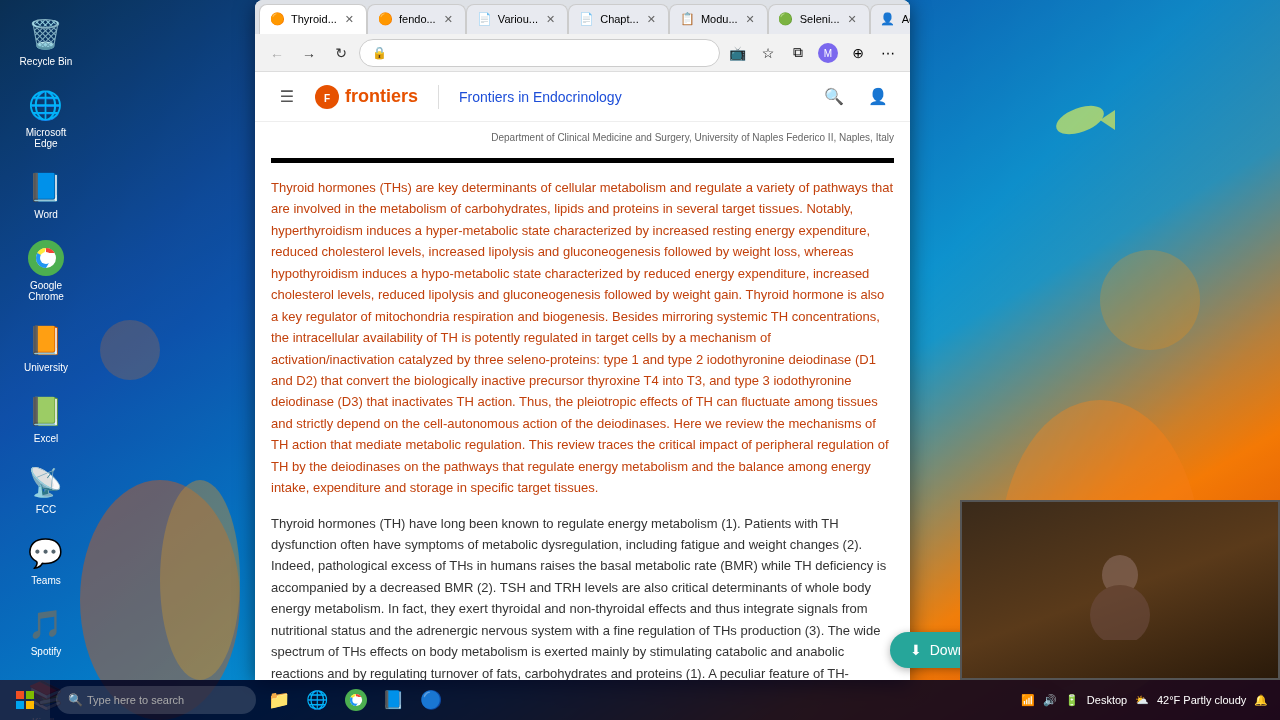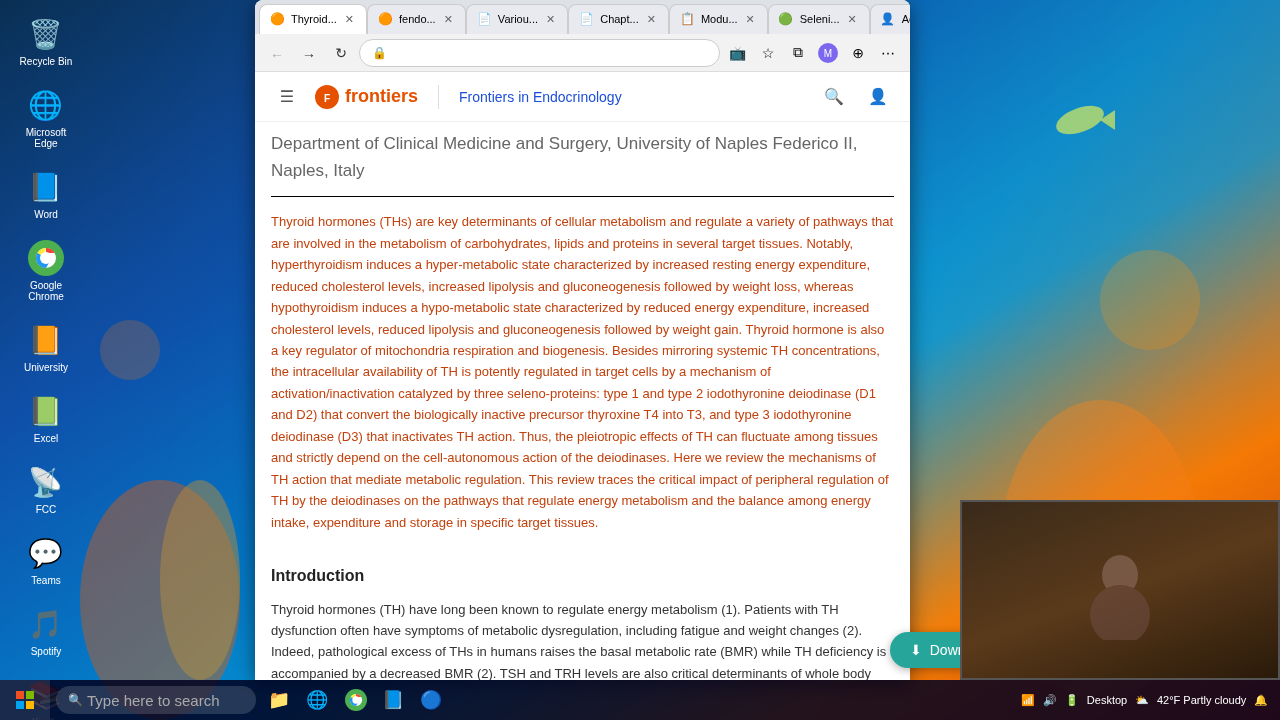--- a/index.html
+++ b/index.html
@@ -260,24 +260,25 @@
       font-size: 13px;
       line-height: 1.6;
       color: #333;
       background: white;
     }
     .article-content::-webkit-scrollbar { width: 8px; }
     .article-content::-webkit-scrollbar-track { background: #f1f1f1; }
     .article-content::-webkit-scrollbar-thumb { background: #ccc; border-radius: 4px; }
 
     .affiliation {
-      font-size: 17px;
+      font-size: 10px;
       color: #666;
       padding: 8px 0 12px;
-      border-bottom: 1px solid #000000;
+      border-bottom: 5px solid #000000;
+      text-align: right;
     }
     .abstract-text {
       padding: 14px 0;
       font-size: 13px;
       color: #c2410c;
       line-height: 1.65;
     }
     .section-heading {
       font-size: 16px;
       font-weight: bold;
@@ -496,21 +497,20 @@
       <span>🔍</span>
     </div>
     <div class="header-icon">
       <span>👤</span>
     </div>
   </div>
 
   <div class="article-content">
     <div class="affiliation">Department of Clinical Medicine and Surgery, University of Naples Federico II, Naples, Italy</div>
     <div class="abstract-text">Thyroid hormones (THs) are key determinants of cellular metabolism and regulate a variety of pathways that are involved in the metabolism of carbohydrates, lipids and proteins in several target tissues. Notably, hyperthyroidism induces a hyper-metabolic state characterized by increased resting energy expenditure, reduced cholesterol levels, increased lipolysis and gluconeogenesis followed by weight loss, whereas hypothyroidism induces a hypo-metabolic state characterized by reduced energy expenditure, increased cholesterol levels, reduced lipolysis and gluconeogenesis followed by weight gain. Thyroid hormone is also a key regulator of mitochondria respiration and biogenesis. Besides mirroring systemic TH concentrations, the intracellular availability of TH is potently regulated in target cells by a mechanism of activation/inactivation catalyzed by three seleno-proteins: type 1 and type 2 iodothyronine deiodinase (D1 and D2) that convert the biologically inactive precursor thyroxine T4 into T3, and type 3 iodothyronine deiodinase (D3) that inactivates TH action. Thus, the pleiotropic effects of TH can fluctuate among tissues and strictly depend on the cell-autonomous action of the deiodinases. Here we review the mechanisms of TH action that mediate metabolic regulation. This review traces the critical impact of peripheral regulation of TH by the deiodinases on the pathways that regulate energy metabolism and the balance among energy intake, expenditure and storage in specific target tissues.</div>
-    <div class="section-heading">Introduction</div>
     <div class="body-text">Thyroid hormones (TH) have long been known to regulate energy metabolism (1). Patients with TH dysfunction often have symptoms of metabolic dysregulation, including fatigue and weight changes (2). Indeed, pathological excess of THs in humans raises the basal metabolic rate (BMR) while TH deficiency is accompanied by a decreased BMR (2). TSH and TRH levels are also critical determinants of whole body energy metabolism. In fact, they exert thyroidal and non-thyroidal effects and thus integrate signals from nutritional status and the adrenergic nervous system with a fine regulation of THs production (3). The wide spectrum of THs effects on body metabolism is exerted mainly by stimulating catabolic and anabolic reactions and by regulating turnover of fats, carbohydrates and proteins (1). A peculiar feature of TH-dependent metabolic regulation is the acceleration of the rates of anabolic and catabolic reactions (4). For instance, TH increases fat mobilization thereby leading to increased concentrations of fatty acids in plasma as well as to enhanced oxidation of fatty acids. THs stimulate insulin-dependent glucose uptake, and both gluconeogenesis and glycogenolysis. Therefore, the action of THs culminates in promoting futile cycles that contribute significantly to the increase oxygen consumption seen in thyrotoxicosis ("hyperthyroidism"). Thyroid hormones also stimulate ion cycling by altering membrane permeability, the expression of ion pumps and the characteristics of these pumps (5–8).</div>
 
   </div>
 </div>
 
 <button class="download-btn">
   <span>⬇</span>
   <span>Download</span>
 </button>
 
@@ -528,21 +528,21 @@
   <div class="taskbar-start">
     <svg width="20" height="20" viewBox="0 0 20 20">
       <rect x="1" y="1" width="8" height="8" fill="#f25022"></rect>
       <rect x="11" y="1" width="8" height="8" fill="#7fba00"></rect>
       <rect x="1" y="11" width="8" height="8" fill="#00a4ef"></rect>
       <rect x="11" y="11" width="8" height="8" fill="#ffb900"></rect>
     </svg>
   </div>
   <div class="taskbar-search">
     <span style="color:#aaa; margin-right:4px;">🔍</span>
-    <span style="color:#aaa; font-size:15px;">Type here to search</span>
+    <span style="color:#aaa; font-size:11px;">Type here to search</span>
   </div>
   <div class="taskbar-apps">
     <div class="taskbar-app-icon">📁</div>
     <div class="taskbar-app-icon">🌐</div>
     <div class="taskbar-app-icon">
       <svg width="22" height="22" viewBox="0 0 36 36">
         <circle cx="18" cy="18" r="18" fill="#4caf50"></circle>
         <circle cx="18" cy="18" r="10" fill="white"></circle>
         <path d="M18 8 A10 10 0 0 1 26.66 13 L18 13 Z" fill="#f44336"></path>
         <path d="M18 8 A10 10 0 0 0 9.34 13 L13.67 20.5 Z" fill="#ffeb3b"></path>

